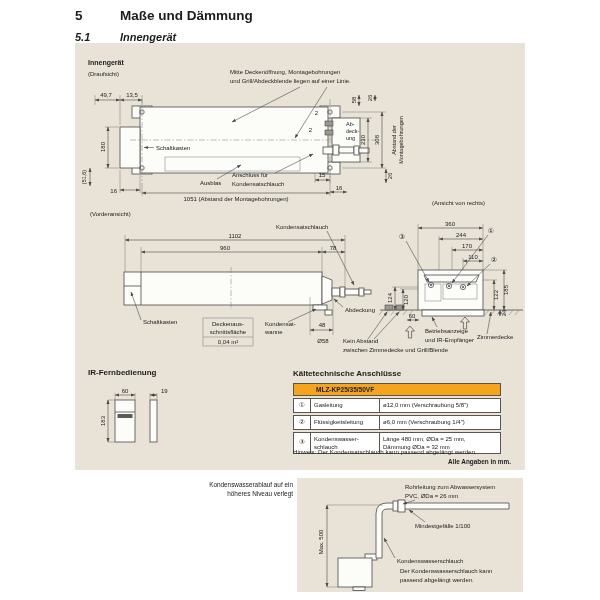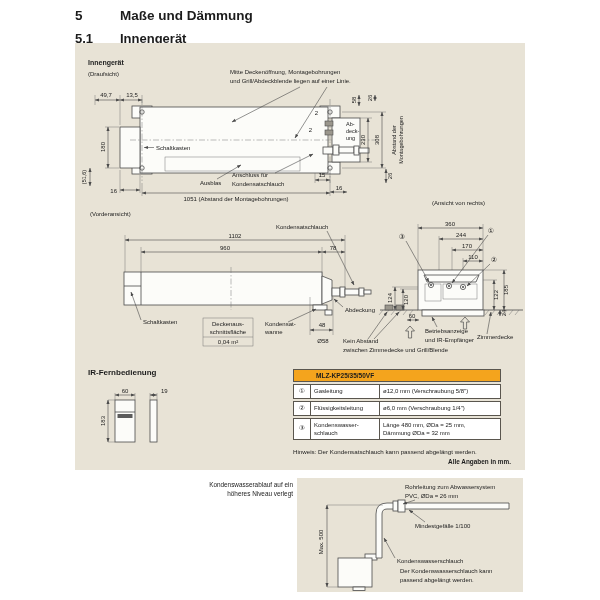--- a/index.html
+++ b/index.html
@@ -1,20 +1,20 @@
 <!DOCTYPE html>
 <html><head>
 <meta charset="utf-8">
 <style>
   html,body{margin:0;padding:0;background:#fff;}
   .page{position:relative;width:600px;height:600px;background:#ffffff;
         font-family:"Liberation Sans","DejaVu Sans",sans-serif;color:#1c1c1c;overflow:hidden;}
   .h1{position:absolute;left:75px;top:8px;font-size:13.5px;font-weight:bold;display:flex;}
   .h1 .num{width:45px;}
-  .h2{position:absolute;left:75px;top:31px;font-size:13px;font-weight:bold;display:flex;}
+  .h2{position:absolute;left:75px;top:31px;font-size:11px;font-weight:bold;display:flex;font-style:italic;}
   .h2 .num{width:45px;}
   .panel{position:absolute;background:#e8e3d6;}
   .main-panel{left:75px;top:43px;width:450px;height:427px;}
   .drain-panel{left:297px;top:478px;width:226px;height:114px;}
   svg.draw{position:absolute;left:0;top:0;display:block;}
   svg text{font-family:"Liberation Sans","DejaVu Sans",sans-serif;fill:#222;}
   .t6{font-size:6px;} .t55{font-size:5.5px;} .t7b{font-size:7px;font-weight:bold;}
   .ln{stroke:#4a4a4a;stroke-width:0.8;fill:none;}
   .fw{fill:#fcfcf9;stroke:#4a4a4a;stroke-width:0.8;}
   .fd{fill:#9a968c;stroke:#4a4a4a;stroke-width:0.6;}
@@ -315,20 +315,21 @@
         <line class="thin" x1="33" y1="357" x2="40" y2="357"></line>
           <line class="thin" x1="33" y1="399" x2="40" y2="399"></line>
         <line class="dim" x1="33" y1="357" x2="33" y2="399"></line>
         <text class="t6" transform="rotate(-90 30 378)" x="30" y="378" text-anchor="middle">183</text>
       </g>
     </svg>
 
     <div class="ir-title">IR-Fernbedienung</div>
 
     <div class="tbl">
+      <div class="tbl-title">Kältetechnische Anschlüsse</div>
       <div class="tbl-head">
         <span class="sp"></span>
         <span>MLZ-KP25/35/50VF</span>
       </div>
       <div class="row">
         <div class="c-num">①</div>
         <div class="c-name">Gasleitung</div>
         <div class="c-val">ø12,0 mm (Verschraubung 5/8")</div>
       </div>
       <div class="row">

